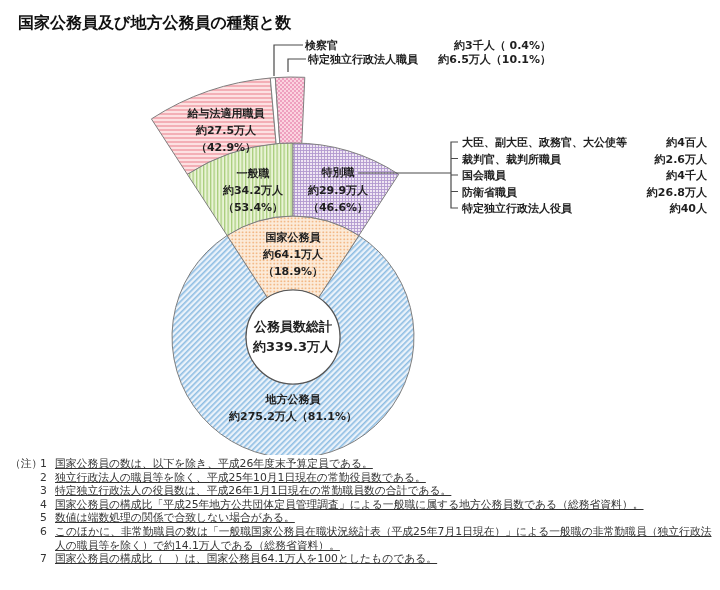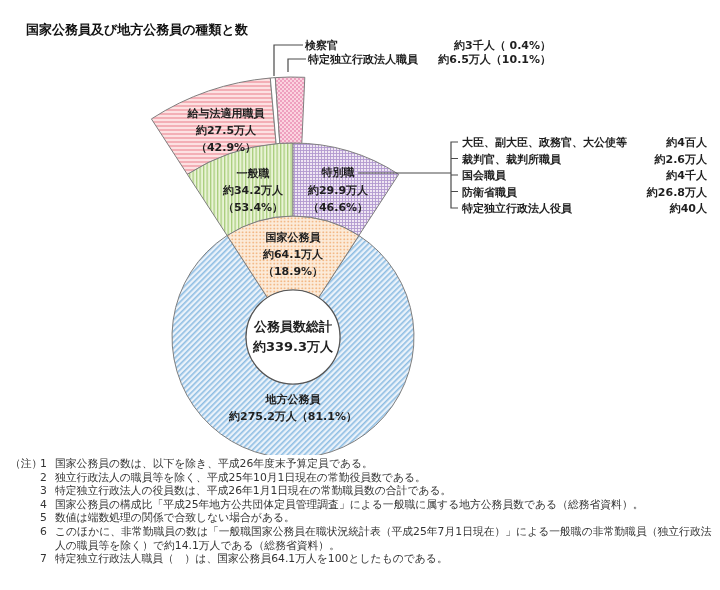--- a/index.html
+++ b/index.html
@@ -1,31 +1,31 @@
 <!DOCTYPE html>
 <html><head>
 <meta charset="utf-8">
 <style>
   html,body{margin:0;padding:0;background:#ffffff;width:720px;height:590px;overflow:hidden;
     font-family:"DejaVu Sans","Liberation Sans",sans-serif;}
   .page{position:relative;width:720px;height:590px;background:#fff;}
-  h1.title{position:absolute;left:10px;top:5px;margin:16px;font-size:13px;font-weight:bold;color:#111;}
+  h1.title{position:absolute;left:10px;top:5px;margin:8px;font-size:16px;font-weight:bold;color:#111;}
   svg.chart{position:absolute;left:0;top:0;}
   svg text{font-family:"DejaVu Sans","Liberation Sans",sans-serif;fill:#1f1f1f;}
   .t{font-size:11px;font-weight:bold;}
   .tc{text-anchor:middle;}
   .te{text-anchor:end;}
   .big{font-size:13px;font-weight:bold;}
   .sec{stroke:#7f7f7f;stroke-width:1;}
   .ln{stroke:#4a4a4a;stroke-width:1.2;fill:none;}
   .notes{position:absolute;left:10px;top:457px;width:702px;color:#333;}
   .note-row{display:flex;font-size:10.8px;line-height:13.6px;}
   .note-prefix{width:30px;flex:none;}
   .note-num{width:15px;flex:none;}
-  .note-text{flex:1;}
+  .note-text{flex:1;text-decoration:underline;}
 </style>
 </head>
 <body>
 
 <div class="page">
 
   <h1 class="title">国家公務員及び地方公務員の種類と数</h1>
 
   <svg class="chart" width="720" height="455" viewBox="0 0 720 455">
     <defs>
@@ -140,17 +140,17 @@
       <span class="note-text">数値は端数処理の関係で合致しない場合がある。</span>
     </div>
     <div class="note-row">
       <span class="note-prefix"></span>
       <span class="note-num">6</span>
       <span class="note-text">このほかに、非常勤職員の数は「一般職国家公務員在職状況統計表（平成25年7月1日現在）」による一般職の非常勤職員（独立行政法人の職員等を除く）で約14.1万人である（総務省資料）。</span>
     </div>
     <div class="note-row">
       <span class="note-prefix"></span>
       <span class="note-num">7</span>
-      <span class="note-text">特定独立行政法人職員（　）は、国家公務員64.1万人を100としたものである。</span>
+      <span class="note-text">国家公務員の構成比（　）は、国家公務員64.1万人を100としたものである。</span>
     </div>
   </div>
 
 </div>
 
 </body></html>

